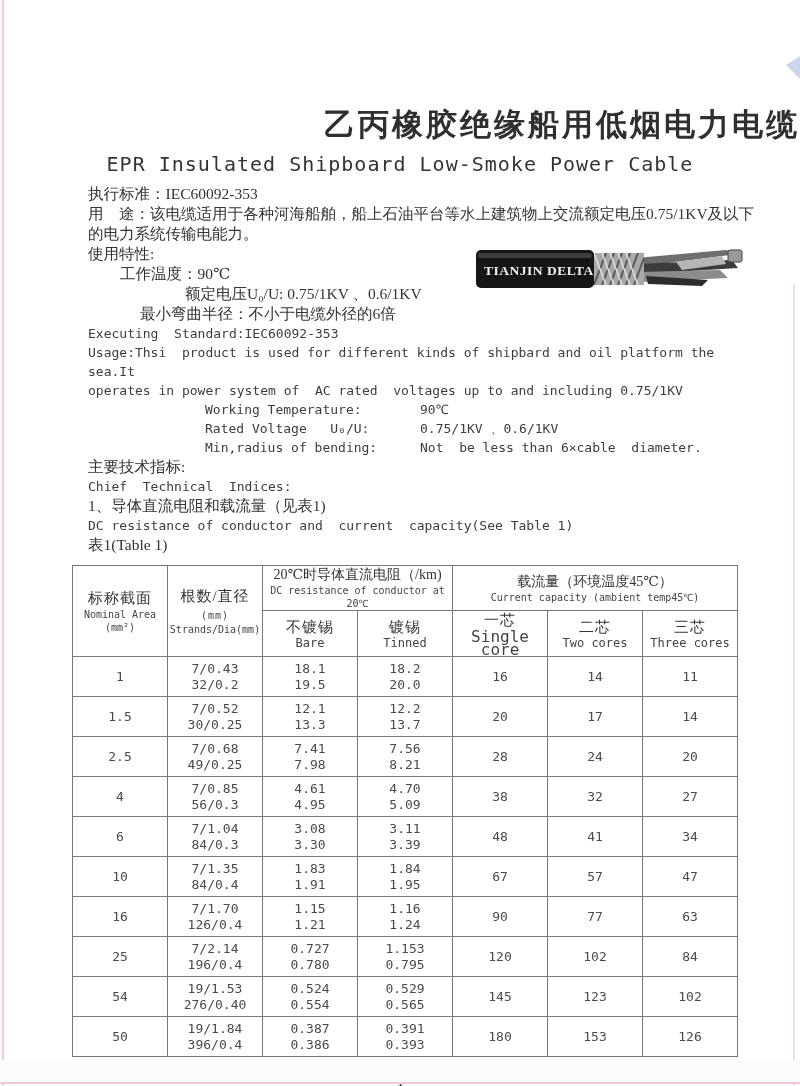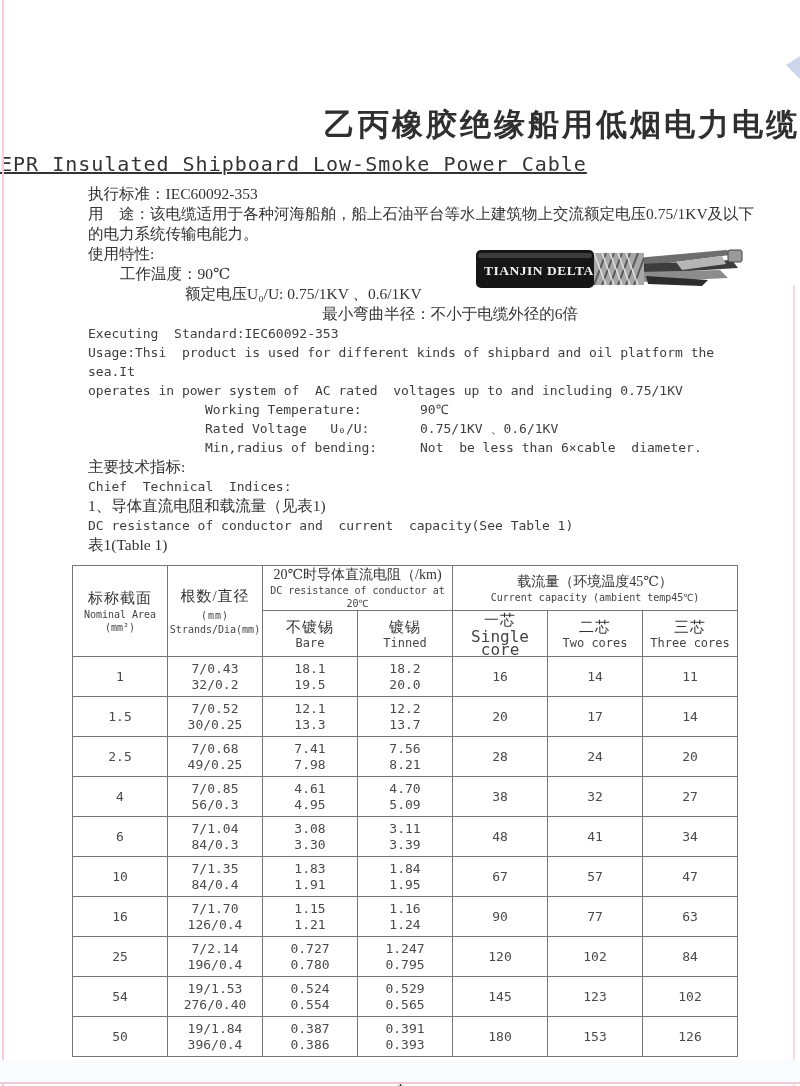--- a/index.html
+++ b/index.html
@@ -10,30 +10,30 @@
   
   .edge-left{position:absolute;left:2px;top:0;width:2px;height:1086px;background:#f3ccd7;}
   .edge-right{position:absolute;right:5px;top:285px;width:2px;height:801px;background:#f7dbe2;}
   .bottom-strip{position:absolute;left:0;top:1060px;width:800px;height:22px;background:#fafbfd;}
   .edge-bottom{position:absolute;left:0;top:1082px;width:800px;height:2px;background:#efc9d6;}
   .corner-triangle{position:absolute;right:0;top:56px;width:0;height:0;
       border-right:14px solid #ccd6ea;border-top:9px solid transparent;border-bottom:14px solid transparent;}
 
   h1.title-cn{margin:104px 0 0 0;text-align:right;font-size:31px;font-weight:600;
       letter-spacing:3px;color:#2f2f2f;}
-  h2.title-en{margin:6px 0 0 0;font-size:20px;font-weight:500;
-      font-family:"DejaVu Sans Mono","Liberation Mono",monospace;letter-spacing:1px;color:#333;text-decoration:underline;}
+  h2.title-en{margin:6px 0 0 0;text-align:center;font-size:20px;font-weight:500;
+      font-family:"DejaVu Sans Mono","Liberation Mono",monospace;letter-spacing:1px;color:#333;}
 
   .body-text{margin:8px 0 0 88px;width:672px;}
   .body-text p{margin:0;white-space:pre-wrap;}
   p.cn{font-size:15.5px;line-height:20px;color:#333;}
   p.en{font-family:"DejaVu Sans Mono","Liberation Mono",monospace;font-size:13px;line-height:19px;color:#3d3d3d;}
   .ind-a{margin-left:32px !important;}
   .ind-b{margin-left:97px !important;}
-  .ind-c{margin-left:52px !important;text-align:center;}
+  .ind-c{margin-left:52px !important;}
   .char-row{display:flex;margin-left:117px;font-family:"DejaVu Sans Mono","Liberation Mono",monospace;
       font-size:13px;line-height:19px;color:#3d3d3d;white-space:pre-wrap;}
   .char-row .lbl{width:215px;flex:none;}
 
   
   .cable-img{position:absolute;left:476px;top:244px;width:272px;height:50px;}
 
   
   table.spec{border-collapse:collapse;margin:10px 0 0 72px;width:665px;table-layout:fixed;}
   table.spec th,table.spec td{border:1px solid #777;padding:0;text-align:center;vertical-align:middle;}
@@ -265,21 +265,21 @@
           <td>90</td>
           <td>77</td>
           <td>63</td>
         </tr>
         <tr>
           <td>25</td>
           <td>7/2.14
 196/0.4</td>
           <td>0.727
 0.780</td>
-          <td>1.247
+          <td>1.153
 0.795</td>
           <td>120</td>
           <td>102</td>
           <td>84</td>
         </tr>
         <tr>
           <td>54</td>
           <td>19/1.53
 276/0.40</td>
           <td>0.524

